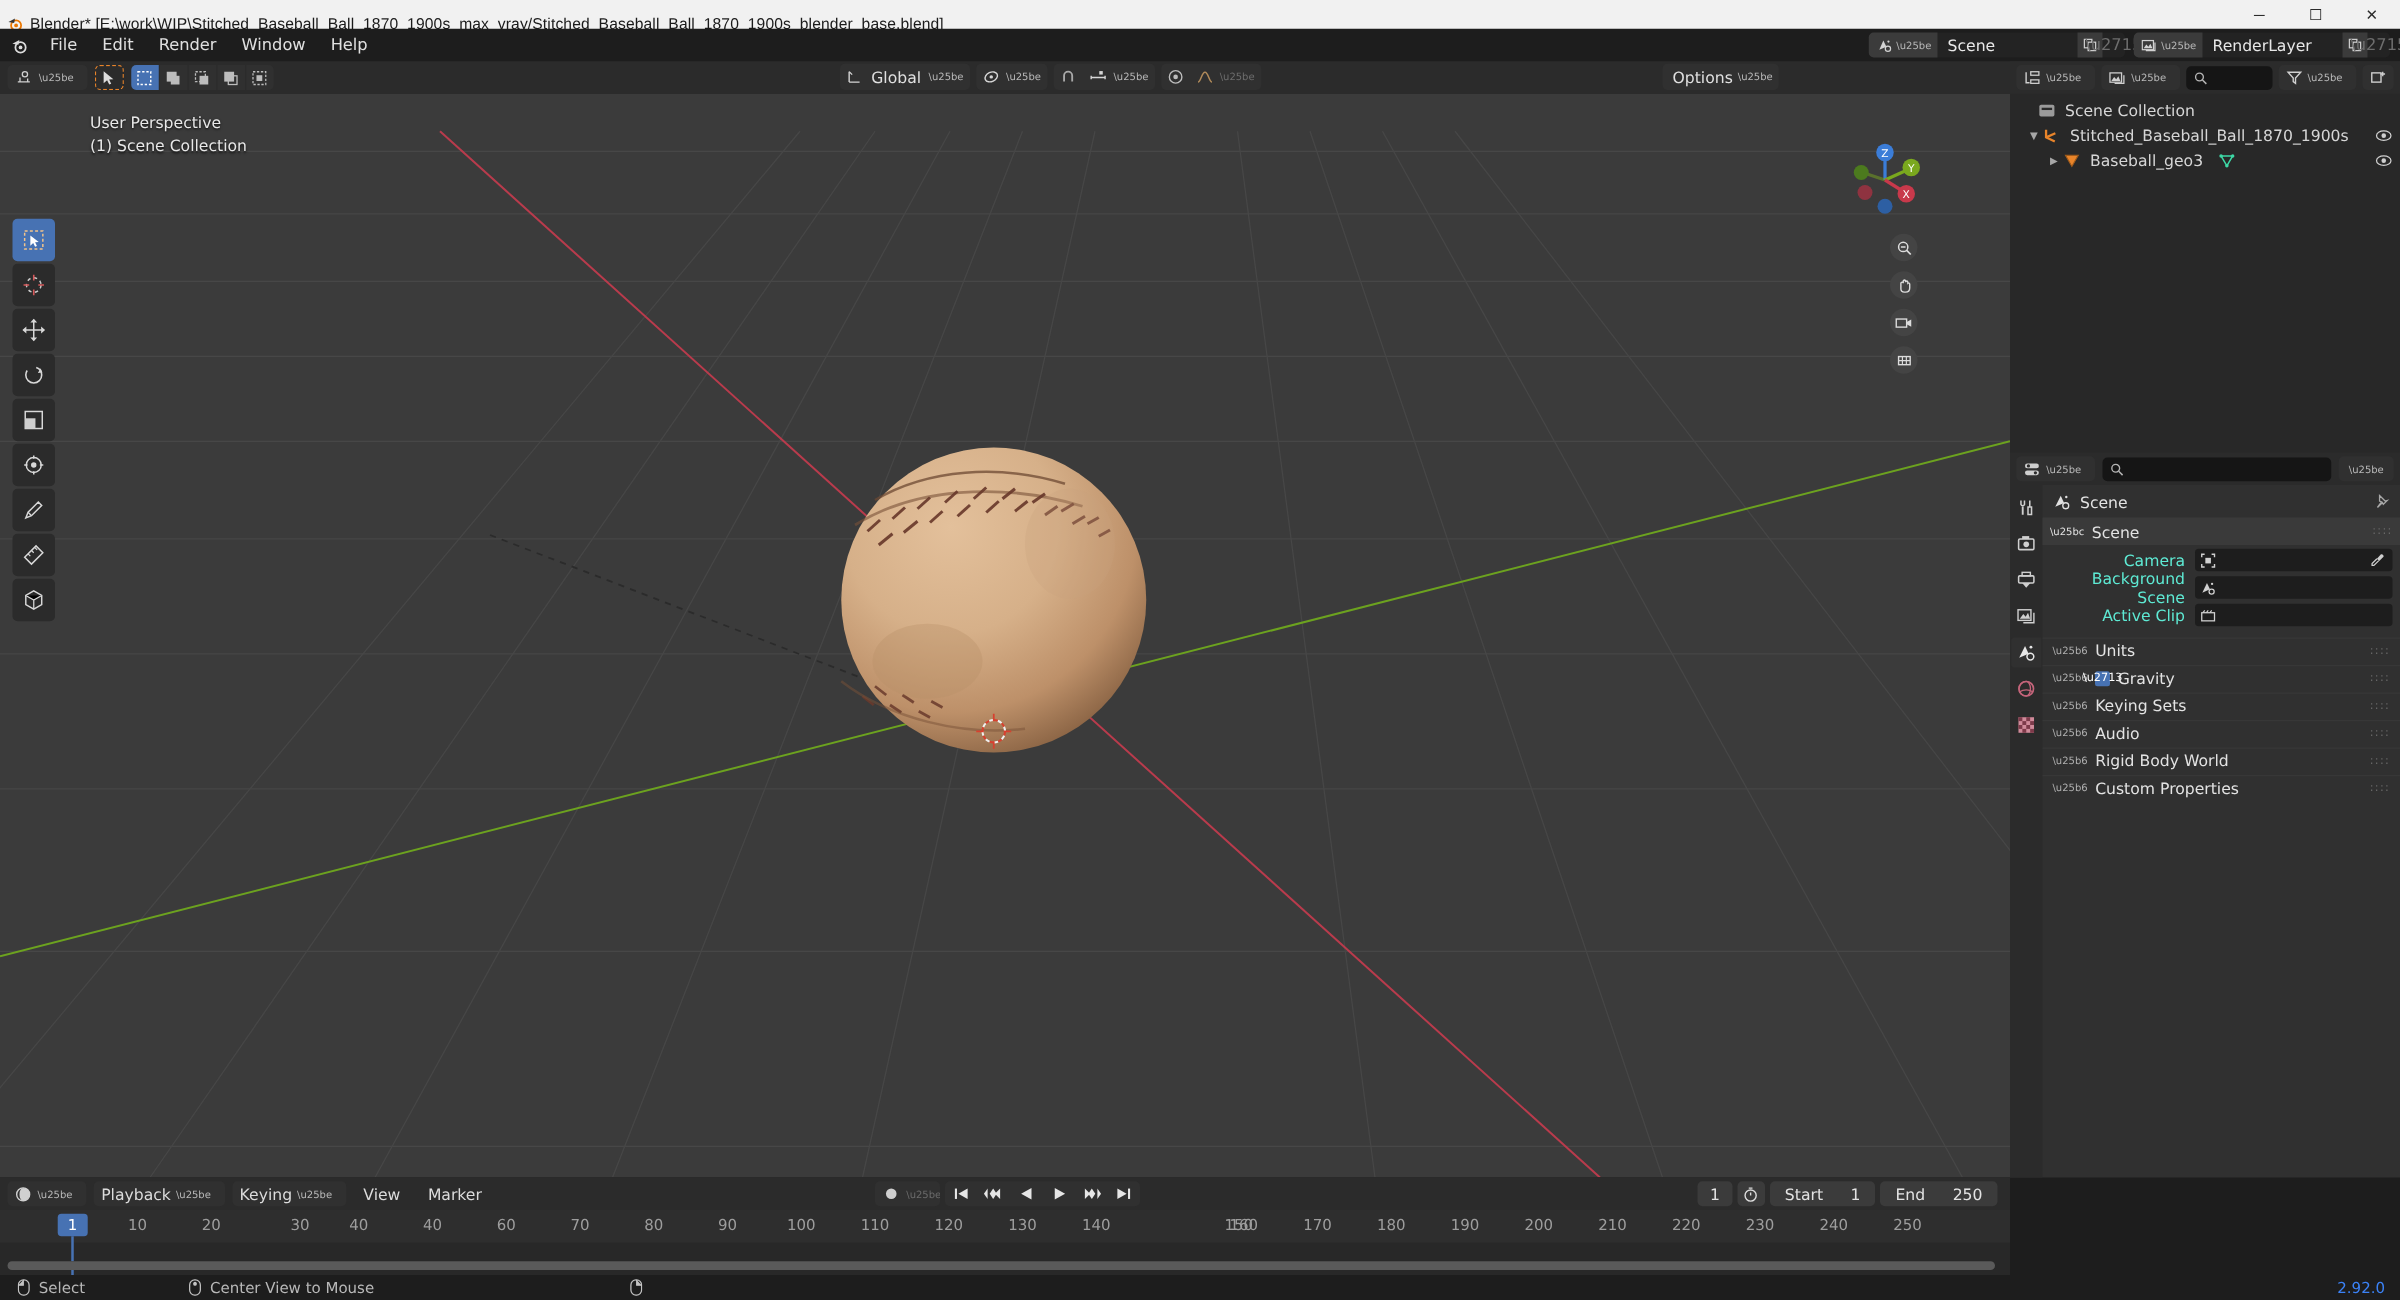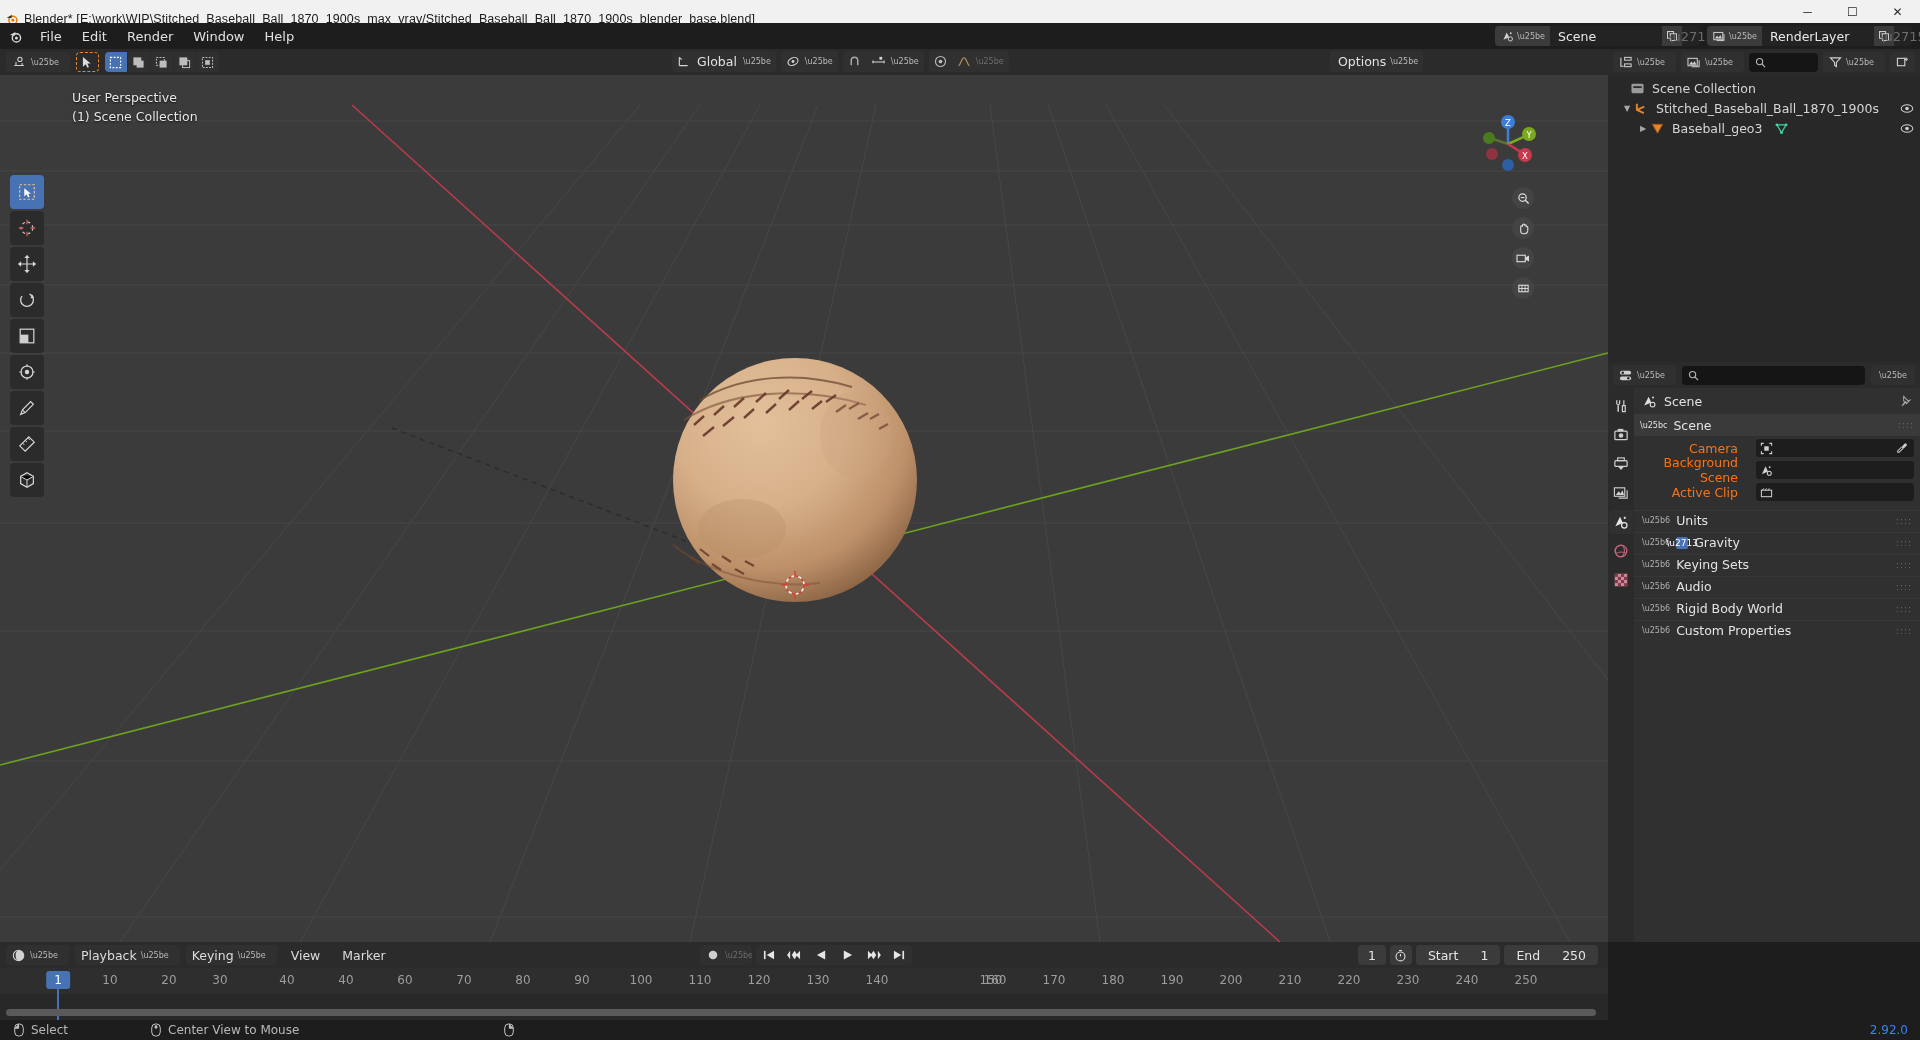--- a/index.html
+++ b/index.html
@@ -91,21 +91,21 @@
   .pheader{ height:26px; background:#2b2b2b; display:flex; align-items:center; padding:0 5px; gap:6px; }
   .ptabs{ position:absolute; left:0; top:26px; width:26px; height:554px; background:#2b2b2b;
     display:flex; flex-direction:column; align-items:center; padding-top:6px; gap:5px; }
   .ptab{ width:24px; height:24px; display:flex; align-items:center; justify-content:center; border-radius:3px 0 0 3px; }
   .ptab.on{ background:#303030; }
   .pbody{ position:absolute; left:26px; top:26px; width:286px; height:554px; }
   .breadcrumb{ height:26px; display:flex; align-items:center; gap:7px; padding:0 8px; font-size:12.5px; }
   .panelhdr{ height:22px; display:flex; align-items:center; gap:6px; padding:0 6px; font-size:12.5px;
     background:#3a3a3a; }
   .prow{ height:20px; display:flex; align-items:center; margin:2px 6px 0 0; }
-  .prow .plab{ width:122px; text-align:right; padding-right:18px; font-size:12.5px; color:#f97316; }
+  .prow .plab{ width:122px; text-align:right; padding-right:8px; font-size:12.5px; color:#5eead4; }
   .pfield{ flex:1; height:18px; background:#1d1d1d; border-radius:3px; display:flex;
     align-items:center; padding:0 4px; gap:5px; }
   .eyedrop{ width:16px; display:flex; justify-content:center; }
   .subpanel{ height:20px; display:flex; align-items:center; gap:6px; padding:0 8px; font-size:12.5px;
     border-top:1px solid #373737; margin-top:2px; }
   .grip{ margin-left:auto; color:#6a6a6a; font-size:9px; letter-spacing:1px; }
   .cbx{ width:12px; height:12px; background:#4772b3; border-radius:2px; display:flex;
     align-items:center; justify-content:center; color:#fff; font-size:9px; }
 
   
@@ -967,21 +967,21 @@
       </div>
       <div class="numfield2">
         <span>End</span>
         <span>250</span>
       </div>
     </div>
 
     <div class="ruler">
       <div class="tick" style="left:110px">10</div>
       <div class="tick" style="left:169px">20</div>
-      <div class="tick" style="left:220px">30</div>
+      <div class="tick" style="left:240px">30</div>
       <div class="tick" style="left:287px">40</div>
       <div class="tick" style="left:346px">40</div>
       <div class="tick" style="left:405px">60</div>
       <div class="tick" style="left:464px">70</div>
       <div class="tick" style="left:523px">80</div>
       <div class="tick" style="left:582px">90</div>
       <div class="tick" style="left:641px">100</div>
       <div class="tick" style="left:700px">110</div>
       <div class="tick" style="left:759px">120</div>
       <div class="tick" style="left:818px">130</div>

